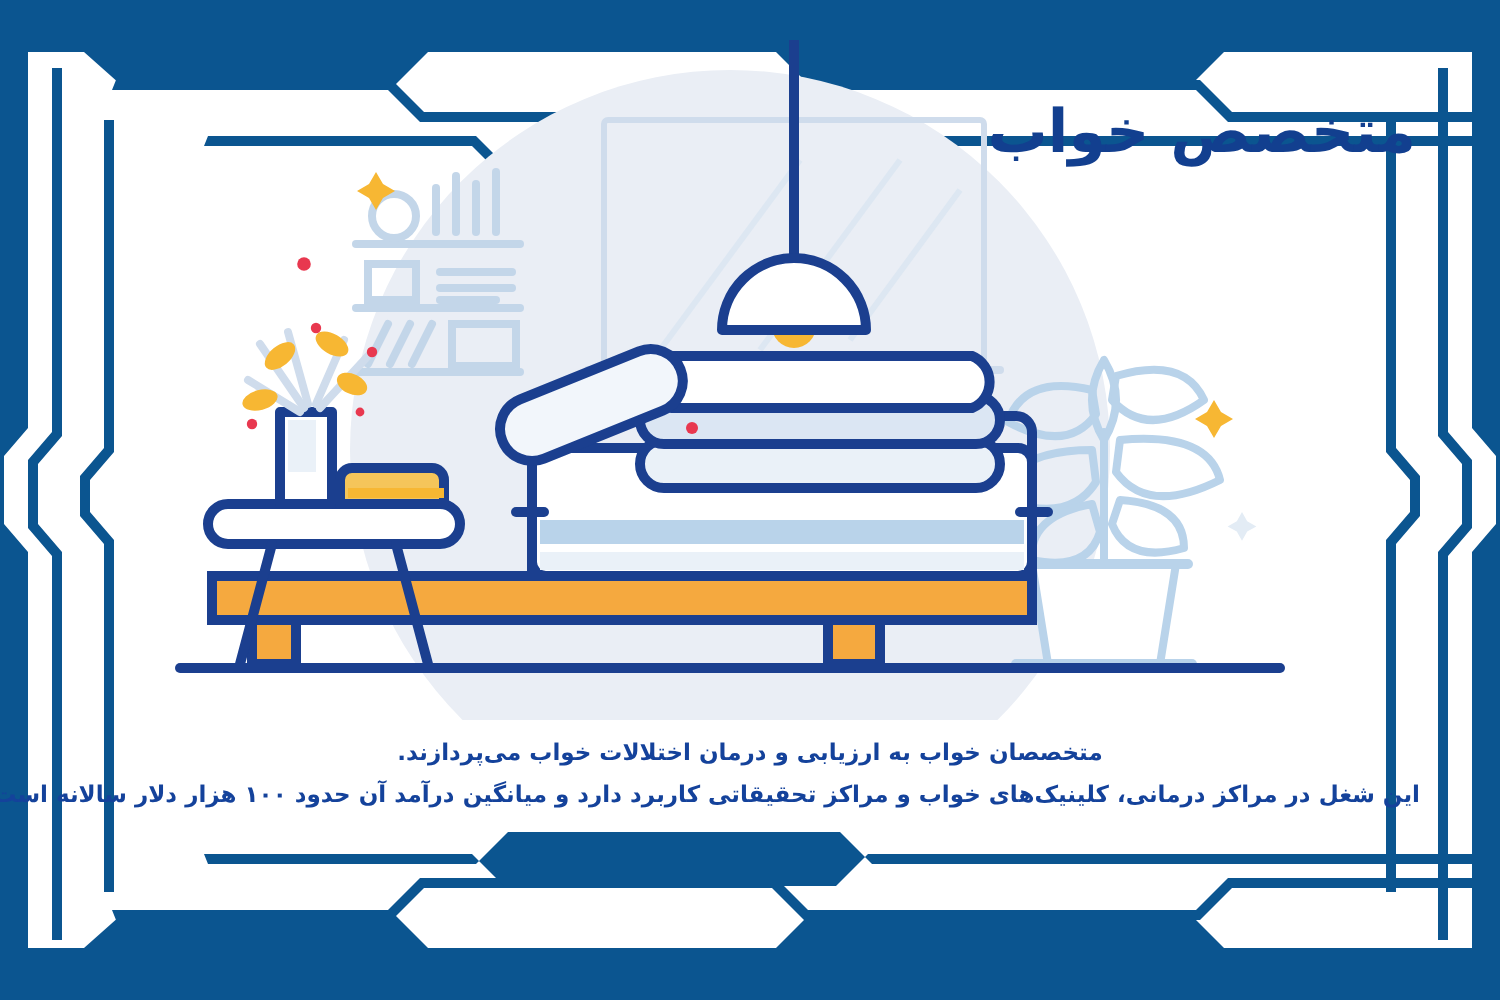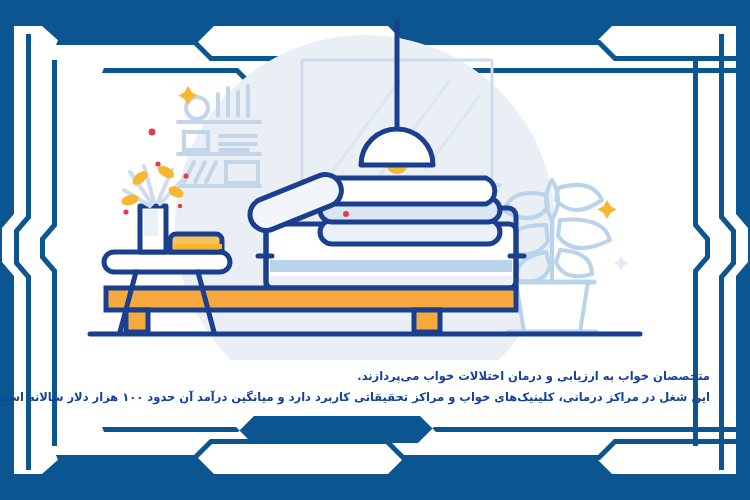--- a/index.html
+++ b/index.html
@@ -40,21 +40,21 @@
     top:366px;
     direction:rtl;
     text-align:center;
   }
   #copy .line{
     color:#14429b;
     font-weight:bold;
     line-height:1.85;
     white-space:nowrap;
   }
-  #copy .line1{font-size:11.5px;text-align:right;}
+  #copy .line1{font-size:11.5px;}
   #copy .line2{font-size:11.5px;}
 </style>
 </head>
 <body>
 
 <div id="card">
 
   <svg class="frame-svg" viewBox="0 0 750 500">
     <g fill="#0b5590">
 
@@ -223,19 +223,20 @@
     </g>
     <g fill="#e8384f">
       <circle cx="72" cy="112" r="3.4"></circle>
       <circle cx="266" cy="194" r="3"></circle>
     </g>
     <g fill="#e3ecf5">
       <path d="M541,236 l2.6,4.6 l4.6,2.6 l-4.6,2.6 l-2.6,4.6 l-2.6,-4.6 l-4.6,-2.6 l4.6,-2.6 Z"></path>
     </g>
   </svg>
 
+  <div id="title">متخصص خواب</div>
 
   <div id="copy">
     <div class="line line1">متخصصان خواب به ارزیابی و درمان اختلالات خواب می‌پردازند.</div>
     <div class="line line2">این شغل در مراکز درمانی، کلینیک‌های خواب و مراکز تحقیقاتی کاربرد دارد و میانگین درآمد آن حدود ۱۰۰ هزار دلار سالانه است</div>
   </div>
 
 </div>
 
 </body></html>

